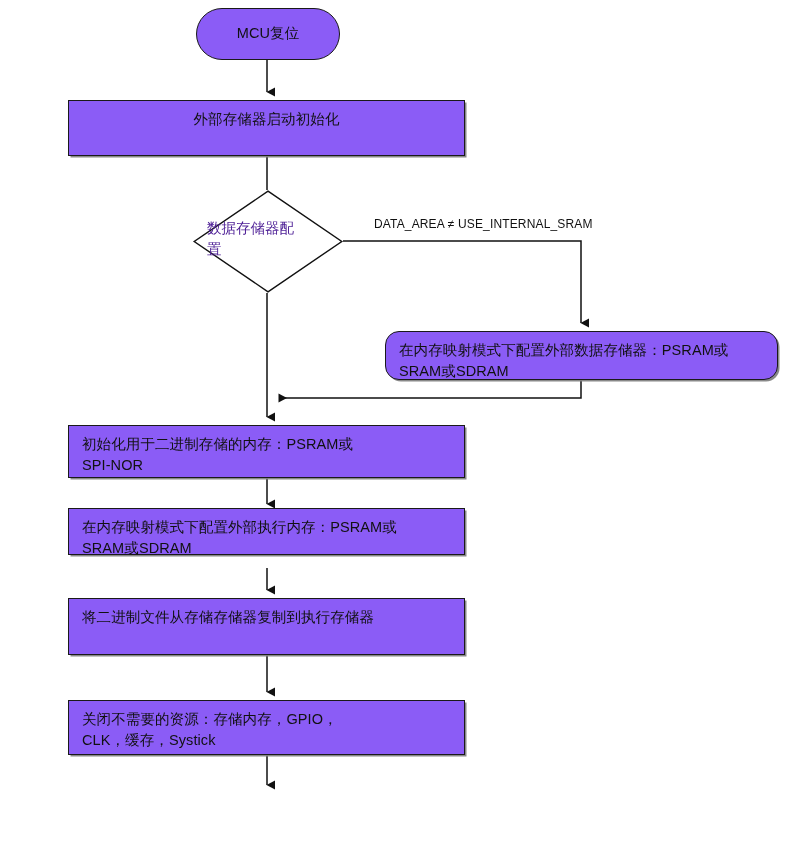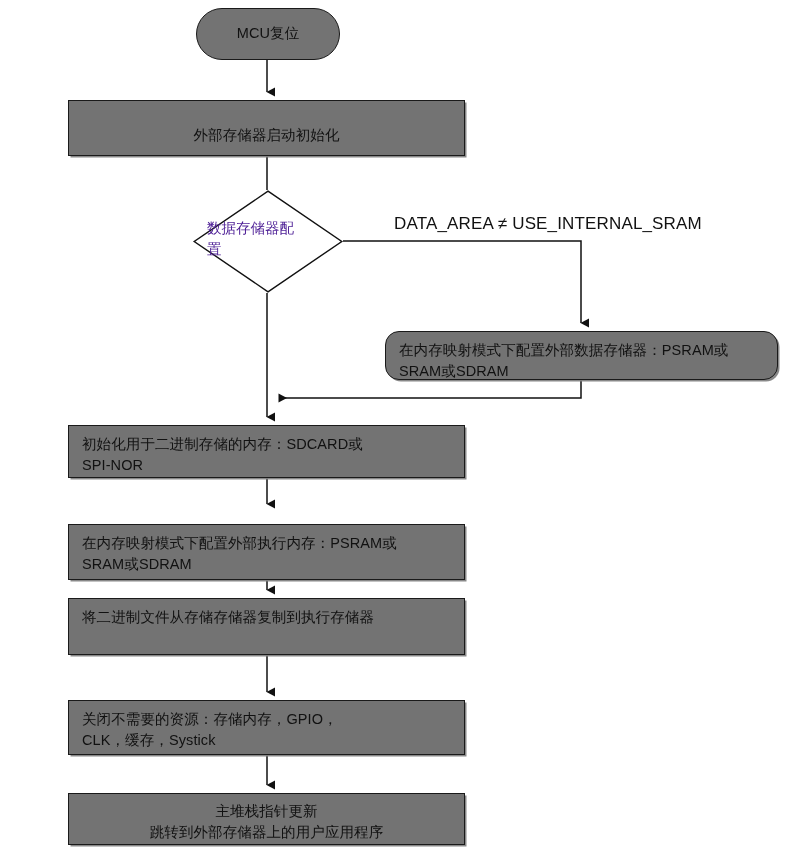--- a/index.html
+++ b/index.html
@@ -17,21 +17,21 @@
   #canvas {
     position: absolute;
     left: 0; top: 0;
     width: 800px;
     height: 853px;
   }
   .node {
     position: absolute;
     box-sizing: border-box;
     border: 1.3px solid #1a1a1a;
-    background: #737373;
+    background: #8b5cf6;
     color: #111111;
     font-size: 14.5px;
     line-height: 21px;
     letter-spacing: 0.1px;
   }
   .node .txt {
     position: absolute;
     left: 13px;
     right: 8px;
     top: 8px;
@@ -66,26 +66,25 @@
     left: 14px;
     top: 28px;
     width: 118px;
     font-size: 14.5px;
     line-height: 21px;
     color: #4c1d95;
     white-space: pre-line;
   }
   .edge-label {
     position: absolute;
-    font-size: 17px;
+    font-size: 12px;
     line-height: 14px;
     color: #111111;
     letter-spacing: 0.15px;
     white-space: nowrap;
-    margin-left: 20px;
   }
   svg#edges {
     position: absolute;
     left: 0; top: 0;
     width: 800px;
     height: 853px;
     pointer-events: none;
   }
   .line {
     stroke: #111111;
@@ -127,55 +126,51 @@
     <path class="line" d="M267,655 L267,692" marker-end="url(#arrowDown)"></path>
 
     <path class="line" d="M267,755 L267,785" marker-end="url(#arrowDown)"></path>
   </svg>
 
   <div class="node terminal" style="left:196px; top:8px; width:144px; height:52px;">
     <div class="txt">MCU复位</div>
   </div>
 
   <div class="node center shadowed" style="left:68px; top:100px; width:397px; height:56px;">
-    <div class="txt" style="top:24px;">外部存储器启动初始化</div>
+    <div class="txt" style="top:8px;">外部存储器启动初始化</div>
   </div>
 
   <div class="decision-wrap" style="left:193px; top:190px; width:150px; height:103px;">
     <svg width="150" height="103" viewBox="0 0 150 103">
       <polygon points="75,1.2 148.8,51.5 75,101.8 1.2,51.5" fill="#ffffff" stroke="#111111" stroke-width="1.4"></polygon>
     </svg>
     <div class="decision-label">数据存储器配
 置</div>
   </div>
 
   <div class="edge-label" style="left:374px; top:217px;">DATA_AREA ≠ USE_INTERNAL_SRAM</div>
 
   <div class="node shadowed" style="left:385px; top:331px; width:393px; height:49px;border-radius:14px;">
     <div class="txt">在内存映射模式下配置外部数据存储器：PSRAM或
 SRAM或SDRAM</div>
   </div>
 
   <div class="node shadowed" style="left:68px; top:425px; width:397px; height:53px;">
-    <div class="txt">  初始化用于二进制存储的内存：SDCARD或
+    <div class="txt">  初始化用于二进制存储的内存：PSRAM或
 SPI-NOR</div>
   </div>
 
-  <div class="node shadowed" style="left:68px; top:524px; width:397px; height:56px;padding-left:28px;">
+  <div class="node shadowed" style="left:68px; top:508px; width:397px; height:47px;padding-left:28px;">
     <div class="txt">在内存映射模式下配置外部执行内存：PSRAM或
 SRAM或SDRAM</div>
   </div>
 
   <div class="node shadowed" style="left:68px; top:598px; width:397px; height:57px;">
     <div class="txt">将二进制文件从存储存储器复制到执行存储器</div>
   </div>
 
   <div class="node shadowed" style="left:68px; top:700px; width:397px; height:55px;">
     <div class="txt">  关闭不需要的资源：存储内存，GPIO，
 CLK，缓存，Systick</div>
   </div>
 
-  <div class="node center shadowed" style="left:68px; top:793px; width:397px; height:52px;">
-    <div class="txt" style="top:7px;">主堆栈指针更新
-跳转到外部存储器上的用户应用程序</div>
-  </div>
 
 </div>
 
 </body></html>

